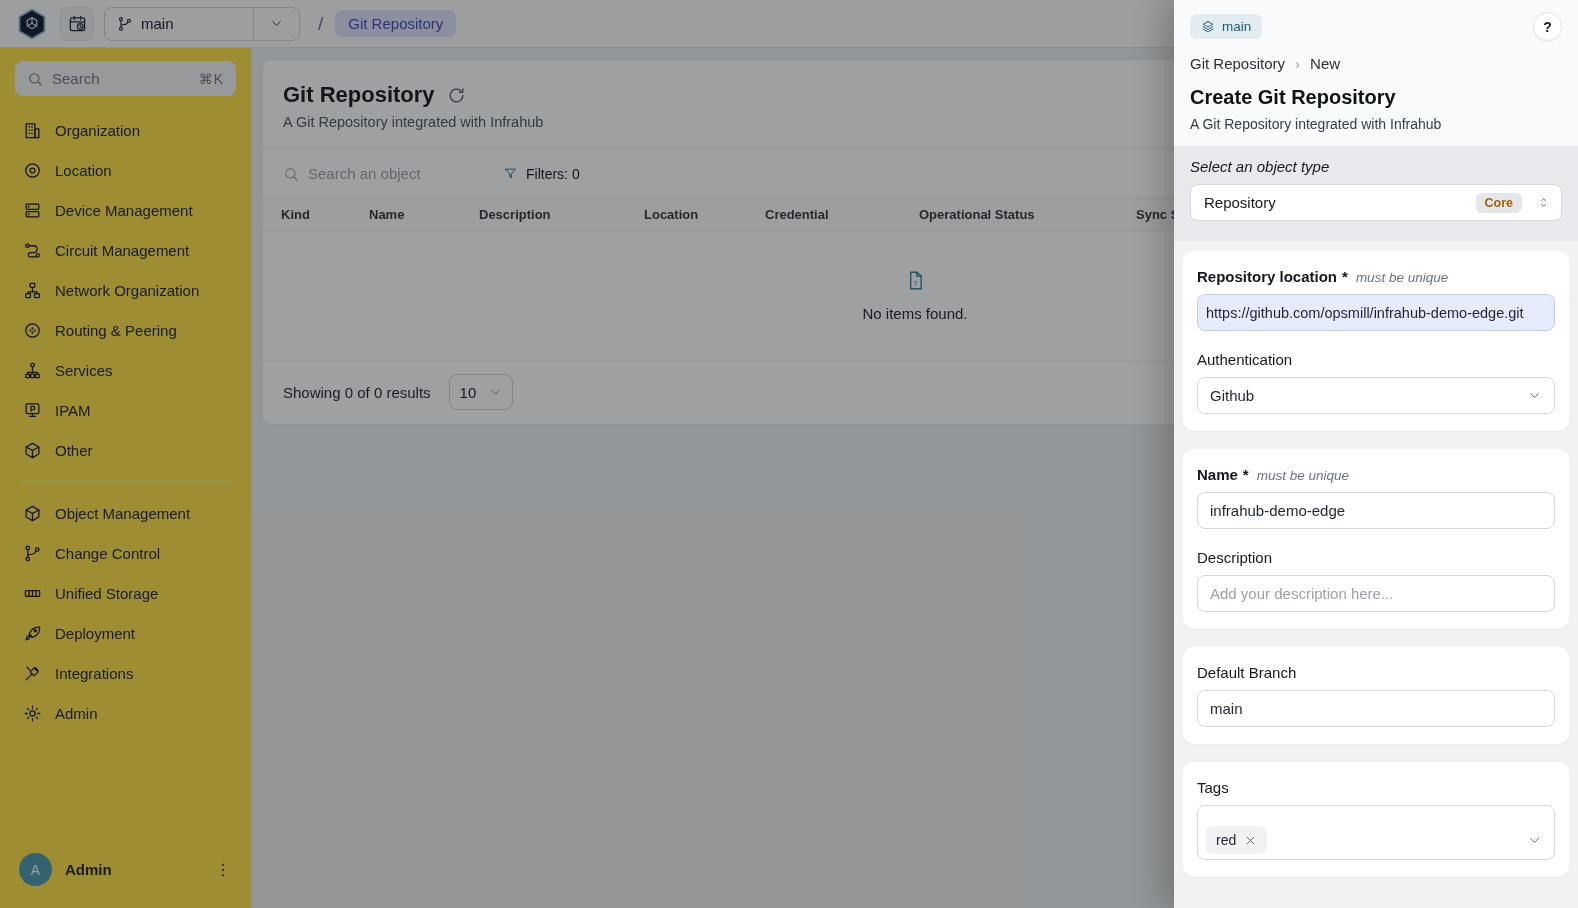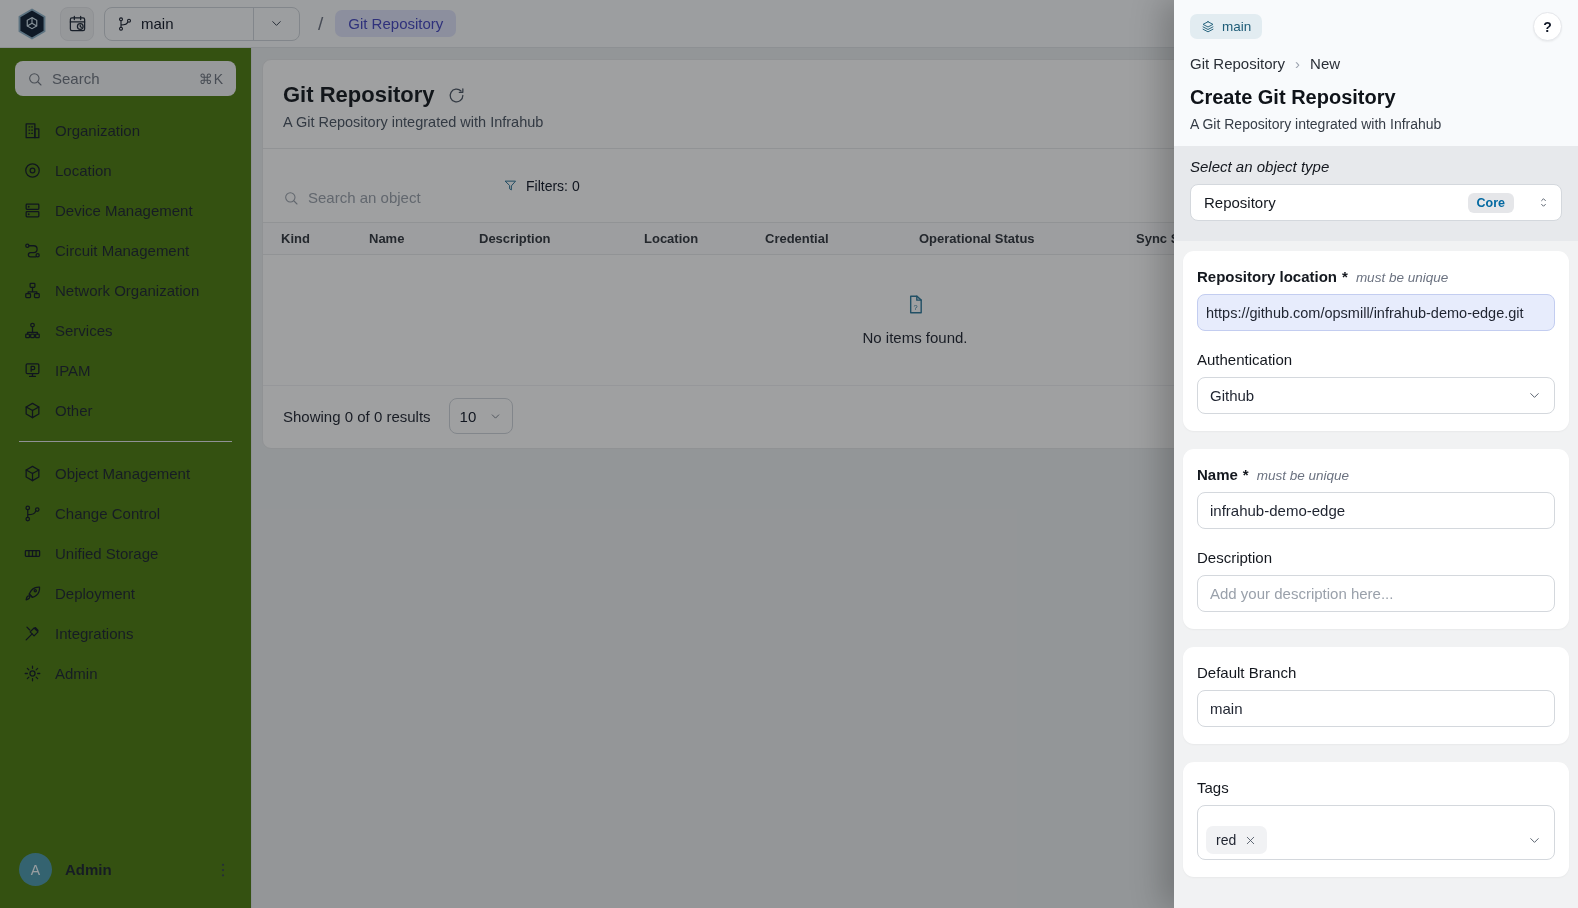--- a/index.html
+++ b/index.html
@@ -13,21 +13,21 @@
   .topbar { position:absolute; top:0; left:0; right:0; height:48px; background:#fbfcfd; border-bottom:1px solid #e2e4e8; display:flex; align-items:center; padding:0 14px; gap:10px; z-index:1; }
   .logo { width:36px; height:36px; display:flex; align-items:center; justify-content:center; }
   .iconbtn { width:34px; height:34px; border-radius:8px; background:#f1f2f4; border:1px solid #e4e6ea; display:flex; align-items:center; justify-content:center; color:#1f2937; cursor:pointer; }
   .branch-select { height:34px; min-width:196px; border:1px solid #cfd4da; border-radius:8px; background:#fbfcfd; display:flex; align-items:stretch; overflow:hidden; cursor:pointer; }
   .branch-main { flex:1; display:flex; align-items:center; gap:8px; padding:0 12px; font-size:15px; color:#111827; }
   .branch-caret { width:46px; display:flex; align-items:center; justify-content:center; border-left:1px solid #cfd4da; color:#374151; }
   .crumb-slash { color:#6b7280; font-size:19px; margin:0 2px 0 8px; }
   .crumb-chip { background:#dfe3fb; color:#4547c0; font-size:15px; padding:5px 13px; border-radius:7px; cursor:pointer; }
 
   
-  .sidebar { position:absolute; top:48px; left:0; bottom:0; width:252px; background:#4d7c0f; border-right:1px solid #e2e4e8; display:flex; flex-direction:column; padding:13px 15px 22px 15px; }
+  .sidebar { position:absolute; top:48px; left:0; bottom:0; width:252px; background:#fde047; border-right:1px solid #e2e4e8; display:flex; flex-direction:column; padding:13px 15px 22px 15px; }
   .side-search { height:35px; background:#f2f3f5; border-radius:8px; display:flex; align-items:center; gap:9px; padding:0 12px; color:#6f7680; font-size:15px; cursor:pointer; }
   .side-search .kbd { margin-left:auto; font-size:14px; color:#6f7680; letter-spacing:1px; }
   .nav { margin-top:14px; }
   .nav-item { height:40px; display:flex; align-items:center; gap:13px; padding:0 8px; border-radius:8px; font-size:15px; color:#1c2430; cursor:pointer; }
   .nav-item .ic { width:19px; height:19px; color:#111827; flex:none; }
   .side-divider { height:1px; background:#e5e7eb; margin:11px 4px; }
   .side-spacer { flex:1; }
   .user-row { display:flex; align-items:center; gap:13px; padding:0 4px; }
   .avatar { width:33px; height:33px; border-radius:50%; background:#4e9aae; color:#f3fbfd; display:flex; align-items:center; justify-content:center; font-size:14px; }
   .user-name { font-size:15px; font-weight:700; color:#1c2430; }
@@ -35,21 +35,21 @@
 
   
   .main { position:absolute; top:48px; left:252px; right:0; bottom:0; background:#eceef0; }
   .card { margin:11px 10px 0 10px; background:#ffffff; border:1px solid #e6e8ea; border-radius:9px; overflow:hidden; }
   .card-head { padding:22px 20px 18px 20px; border-bottom:1px solid #e8eaec; }
   .title-row { display:flex; align-items:center; gap:12px; }
   .page-title { font-size:22px; font-weight:700; color:#15191f; }
   .refresh { width:19px; height:19px; color:#4b5563; cursor:pointer; }
   .page-sub { margin-top:6px; font-size:14.5px; color:#4b5563; }
   .toolbar { display:flex; align-items:center; padding:16px 20px; gap:10px; }
-  .obj-search { display:flex; align-items:center; gap:9px; width:210px;margin-top:24px; }
+  .obj-search { display:flex; align-items:center; gap:9px; width:210px; }
   .obj-search input { border:none; outline:none; font-size:15px; color:#1f2937; width:160px; background:transparent; font-family:inherit; }
   .obj-search input::placeholder { color:#9aa1ab; }
   .obj-search .ic { width:16px; height:16px; color:#9aa1ab; }
   .filters { display:flex; align-items:center; gap:8px; font-size:14px; color:#111827; cursor:pointer; }
   .filters .ic { width:15px; height:15px; color:#2f7396; }
   .thead { display:grid; grid-template-columns:88px 110px 165px 121px 154px 217px 1fr; padding:0 0 0 18px; height:33px; align-items:center; border-top:1px solid #e8eaec; border-bottom:1px solid #e8eaec; background:#fcfcfd; }
   .th { font-size:13px; font-weight:700; color:#32373f; white-space:nowrap; overflow:hidden; }
   .empty { height:130px; display:flex; flex-direction:column; align-items:center; justify-content:center; gap:14px; }
   .empty .ic { width:21px; height:21px; color:#2f7a9b; }
   .empty-text { font-size:15px; color:#1f2430; }
@@ -69,21 +69,21 @@
   .branch-badge .ic { width:14px; height:14px; }
   .help-btn { width:29px; height:29px; border-radius:50%; background:#ffffff; border:1px solid #e5e7eb; box-shadow:0 1px 2px rgba(0,0,0,.06); display:flex; align-items:center; justify-content:center; font-size:14px; font-weight:700; color:#111827; cursor:pointer; }
   .panel-crumb { display:flex; align-items:center; gap:10px; margin-top:14px; font-size:15px; color:#2a2f37; }
   .panel-crumb .sep { color:#9ca3af; font-size:15px; }
   .panel-title { margin-top:14px; font-size:20px; font-weight:700; color:#0f1319; }
   .panel-sub { margin-top:7px; font-size:14px; color:#353c46; }
   .objtype { background:#e7e9ec; padding:12px 16px 20px 16px; }
   .objtype-label { font-size:15px; color:#14181f; margin-bottom:9px;font-style:italic; }
   .objtype-select { height:37px; background:#fff; border:1px solid #d4d8dd; border-radius:8px; display:flex; align-items:center; padding:0 10px 0 13px; cursor:pointer; }
   .objtype-value { font-size:15px; color:#14181f; flex:1; }
-  .core-badge { background:#e5e6e9; color:#0369a1; font-size:12.5px; font-weight:700; padding:3px 9px; border-radius:6px; margin-right:22px; }
+  .core-badge { background:#e5e6e9; color:#a16207; font-size:12.5px; font-weight:700; padding:3px 9px; border-radius:6px; margin-right:14px; }
   .updown { width:15px; height:15px; color:#5b6470; }
   .panel-form { flex:1; padding:10px 9px 0 9px; display:flex; flex-direction:column; gap:18px; overflow:hidden; }
   .fcard { background:#ffffff; border-radius:11px; padding:17px 14px; box-shadow:0 1px 2px rgba(0,0,0,.04); }
   .flabel { font-size:15px; color:#14181f; display:flex; align-items:baseline; gap:5px; }
   .flabel .lab { font-weight:700; }
   .flabel .req { font-weight:700; }
   .flabel .hint { font-size:13.5px; font-style:italic; color:#6b7280; margin-left:3px; }
   .finput { margin-top:9px; width:100%; height:37px; border:1px solid #d4d8dd; border-radius:8px; padding:0 12px; font-size:15px; color:#1f2430; background:#fff; outline:none; font-family:inherit; }
   .finput::placeholder { color:#9aa1ab; }
   .finput.url { background:#e7ecfc; border-color:#c3cdf0; font-size:14.5px; padding:0 8px; }
@@ -187,20 +187,27 @@
         <svg class="i ic" viewBox="0 0 24 24">
             <rect x="9" y="3" width="6" height="5" rx="1"></rect>
             <rect x="3.5" y="16" width="6" height="5" rx="1"></rect>
             <rect x="14.5" y="16" width="6" height="5" rx="1"></rect>
             <path d="M12 8v4M6.5 16v-2.2h11V16M12 12v1.8"></path>
           </svg>
         <span>Network Organization</span>
       </div>
       <div class="nav-item">
         <svg class="i ic" viewBox="0 0 24 24">
+            <circle cx="12" cy="12" r="8.5"></circle>
+            <path d="M12 9.3h.01M12 14.7h.01M9.3 12h.01M14.7 12h.01" stroke-width="2.6"></path>
+          </svg>
+        <span>Routing &amp; Peering</span>
+      </div>
+      <div class="nav-item">
+        <svg class="i ic" viewBox="0 0 24 24">
             <circle cx="12" cy="5.2" r="2.3"></circle>
             <rect x="3.5" y="16.5" width="4.6" height="4.6" rx="1"></rect>
             <rect x="9.7" y="16.5" width="4.6" height="4.6" rx="1"></rect>
             <rect x="15.9" y="16.5" width="4.6" height="4.6" rx="1"></rect>
             <path d="M12 7.5v3.8M5.8 16.5v-2.2h12.4v2.2M12 11.3v3"></path>
           </svg>
         <span>Services</span>
       </div>
       <div class="nav-item">
         <svg class="i ic" viewBox="0 0 24 24">

